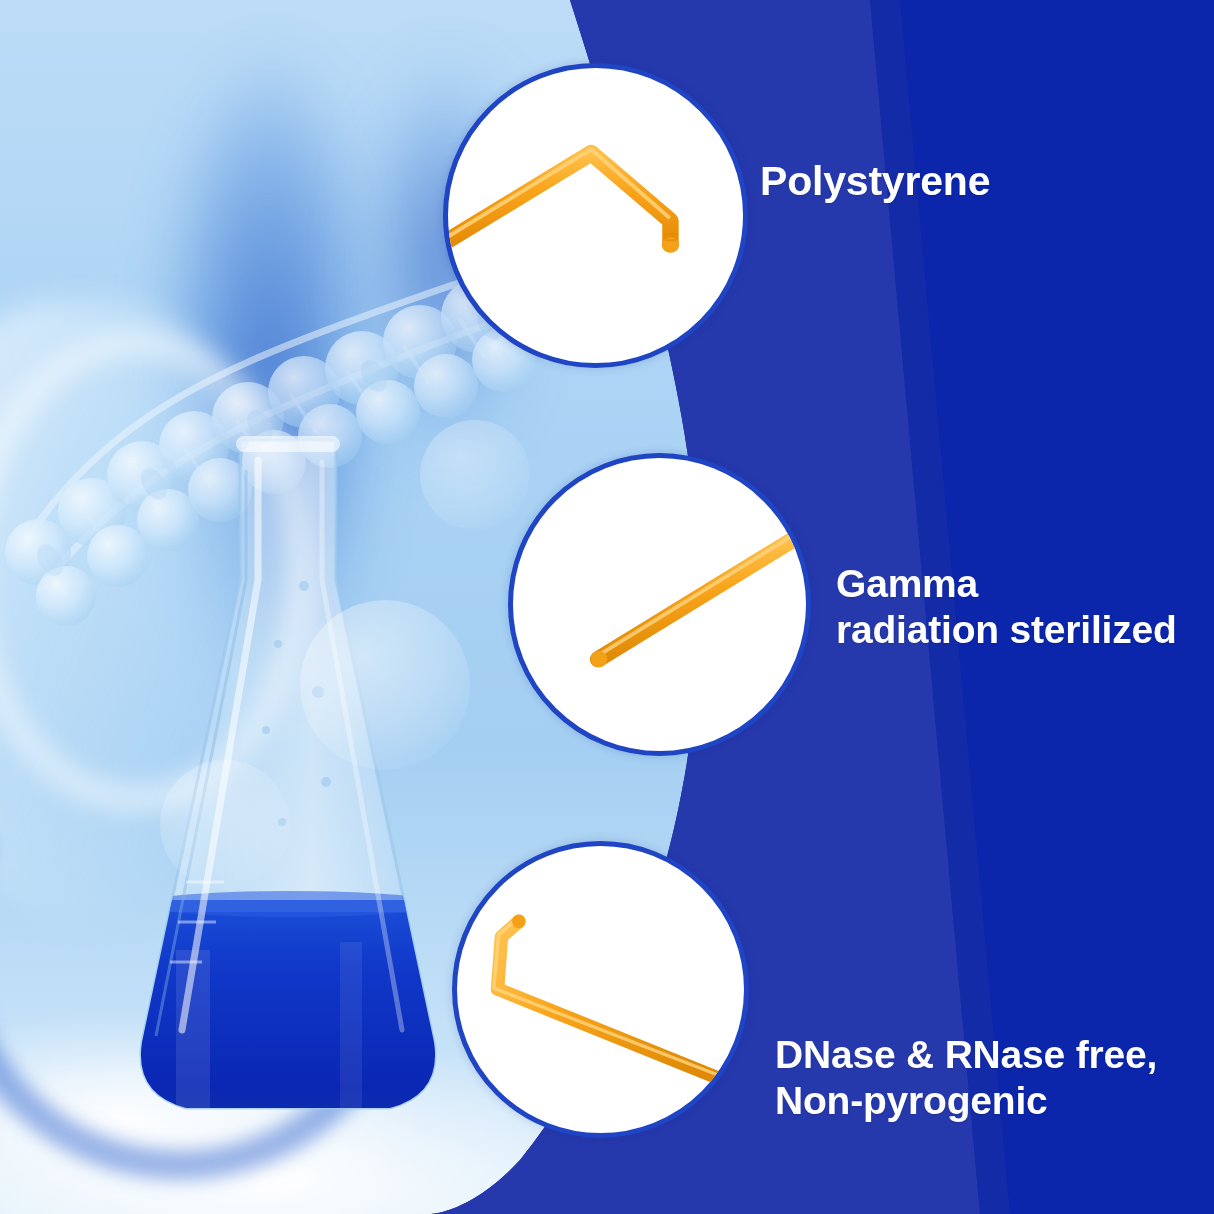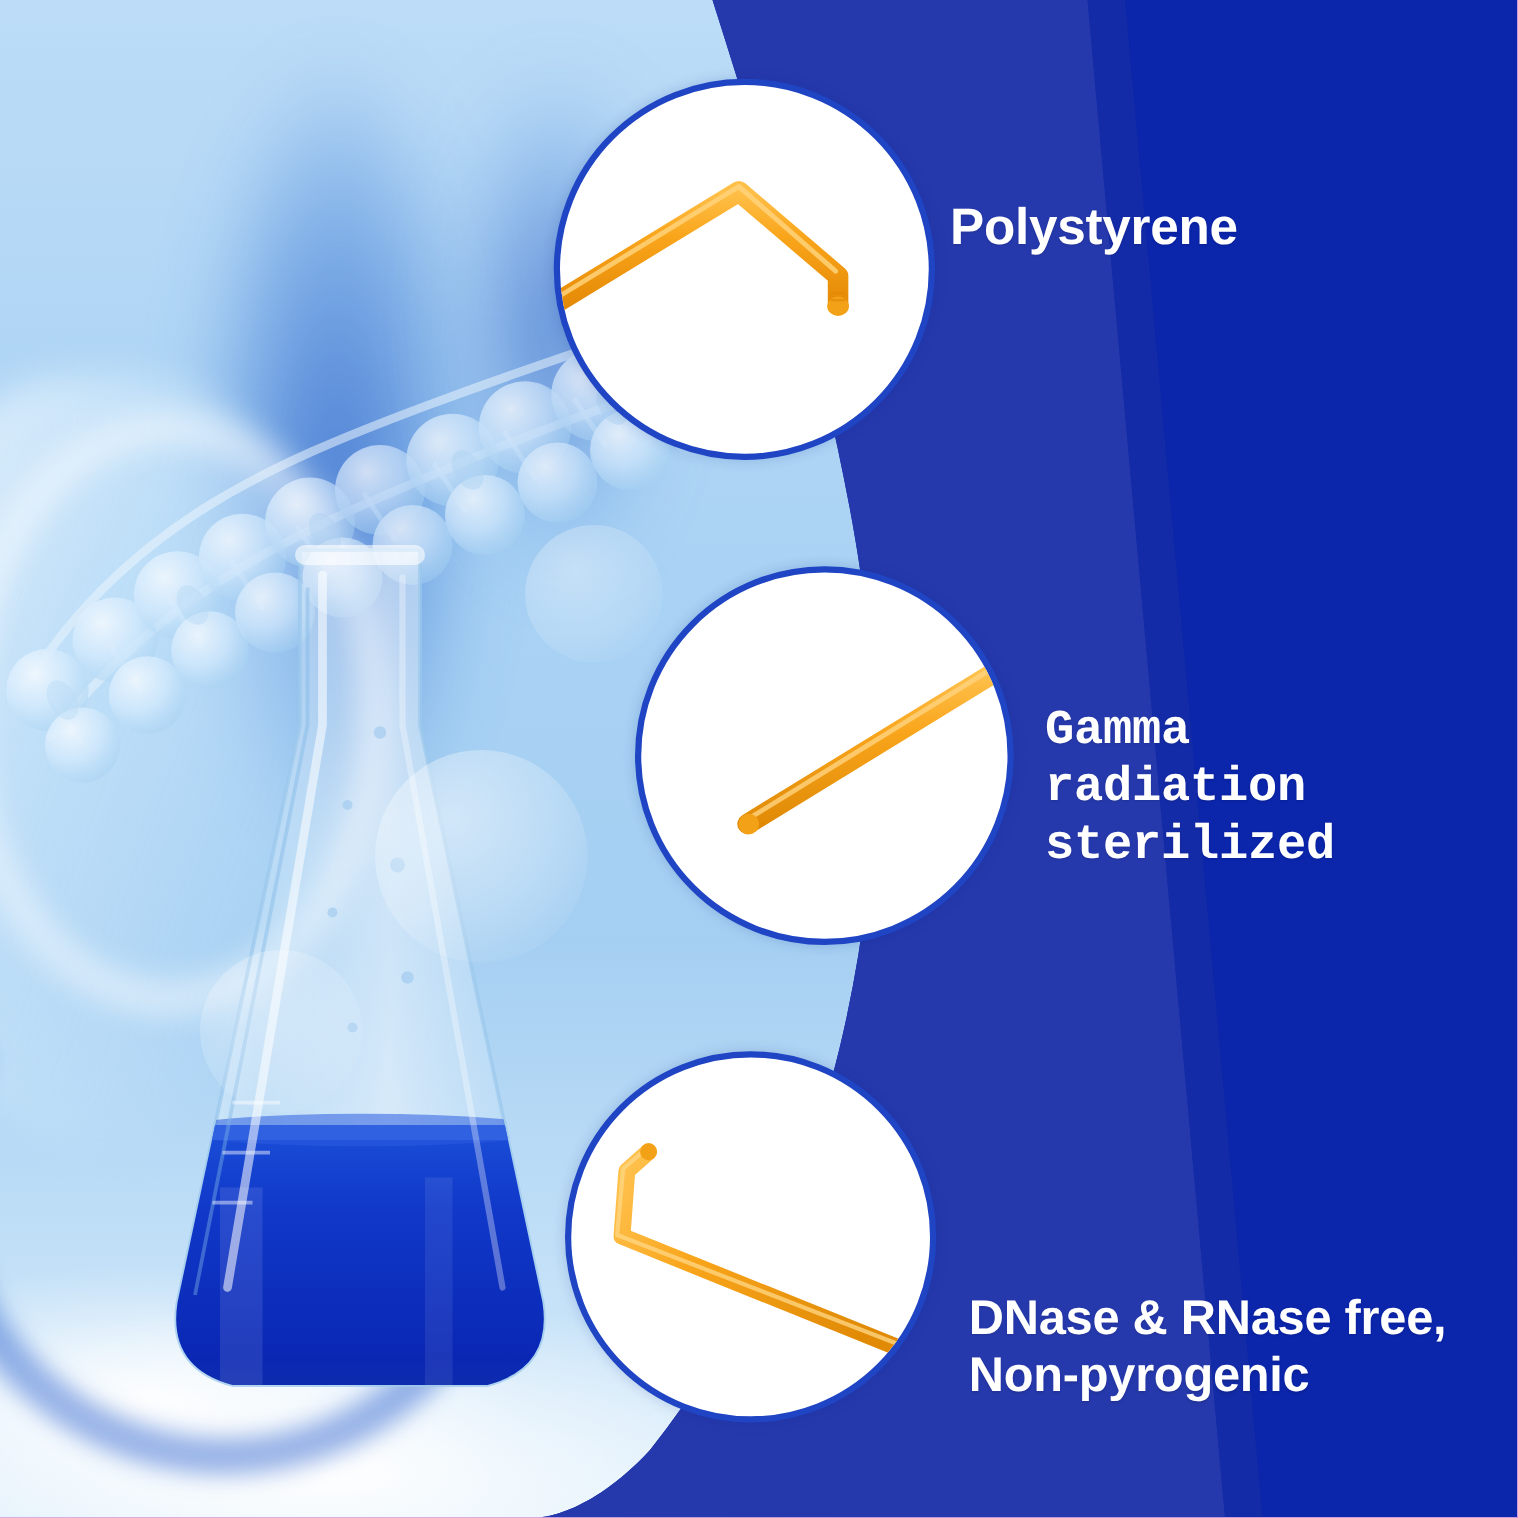--- a/index.html
+++ b/index.html
@@ -131,21 +131,21 @@
     position: absolute;
     color: #FFFFFF;
     font-family: "Liberation Sans", sans-serif;
     font-weight: bold;
     line-height: 1.18;
     letter-spacing: -0.2px;
     text-shadow: 0 1px 2px rgba(0,0,0,0.13);
     white-space: pre-line;
   }
   #feature-label-1 { left: 760px; top: 157px;  font-size: 41px; }
-  #feature-label-2 { left: 836px; top: 561px;  font-size: 39px; font-family: Liberation Mono, monospace; }
+  #feature-label-2 { left: 836px; top: 561px;  font-size: 39px; }
   #feature-label-3 { left: 775px; top: 1032px;  font-size: 39px; }
 </style>
 </head>
 <body>
 
 <div id="product-feature-banner">
 
   <div class="photo-backdrop"></div>
   <div class="photo-shadow-col"></div>
   <div class="photo-shadow-col2"></div>

